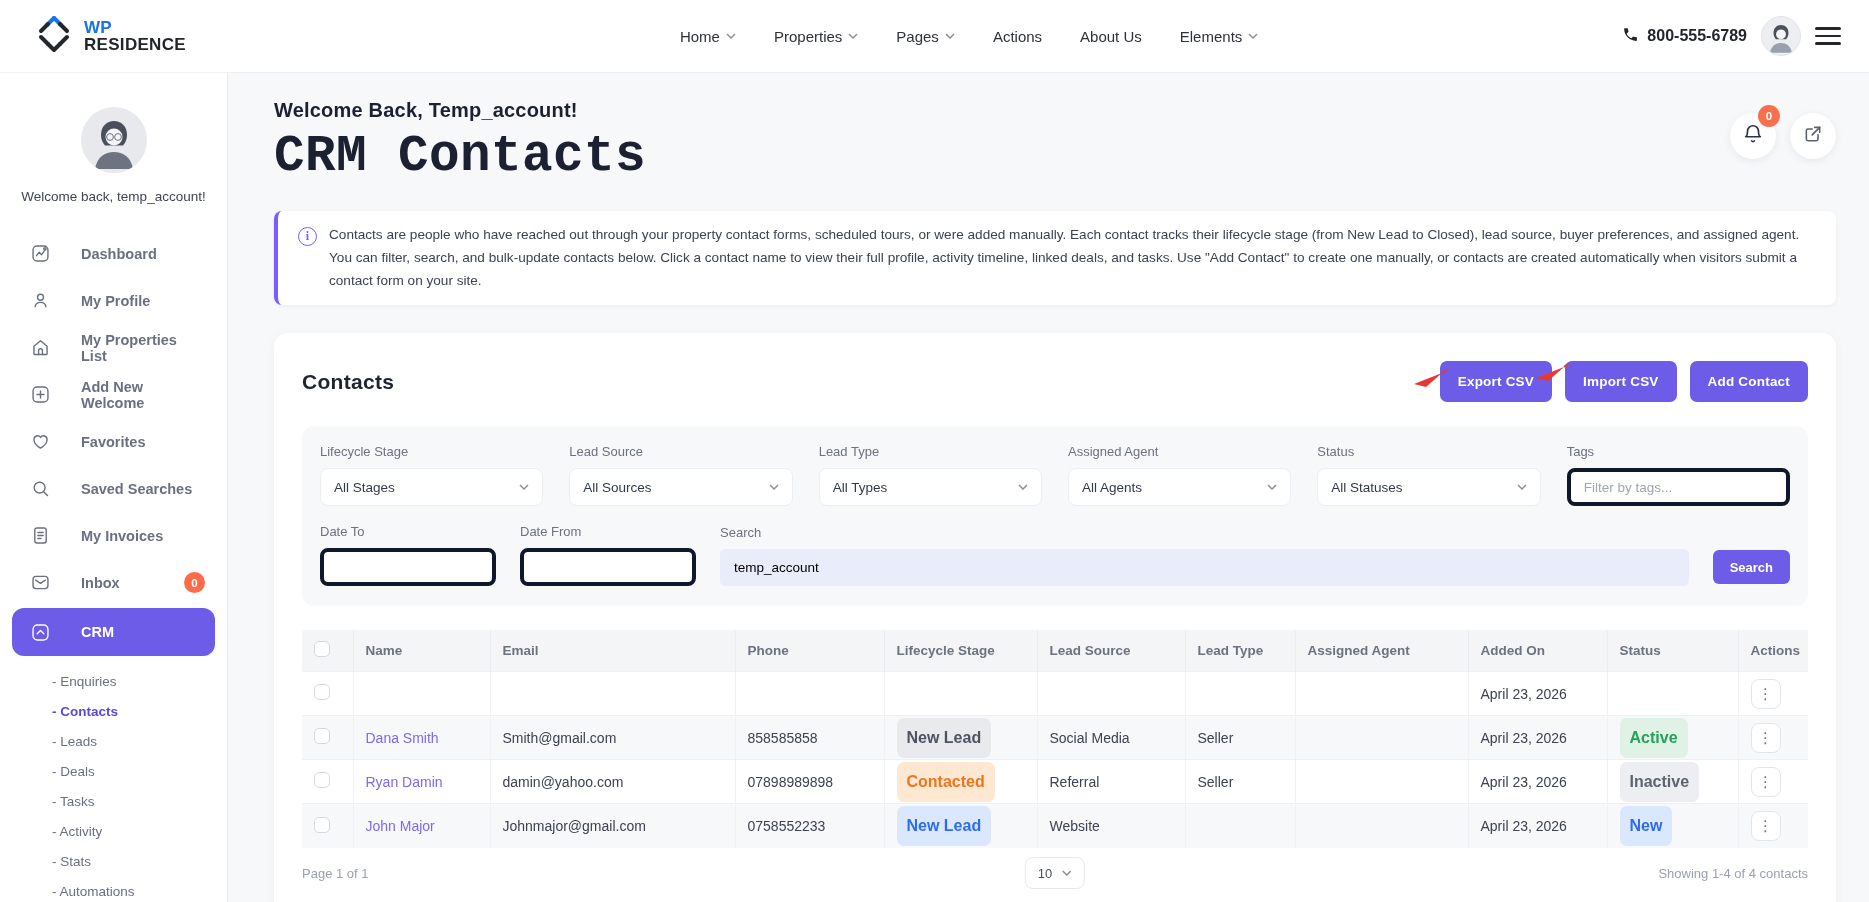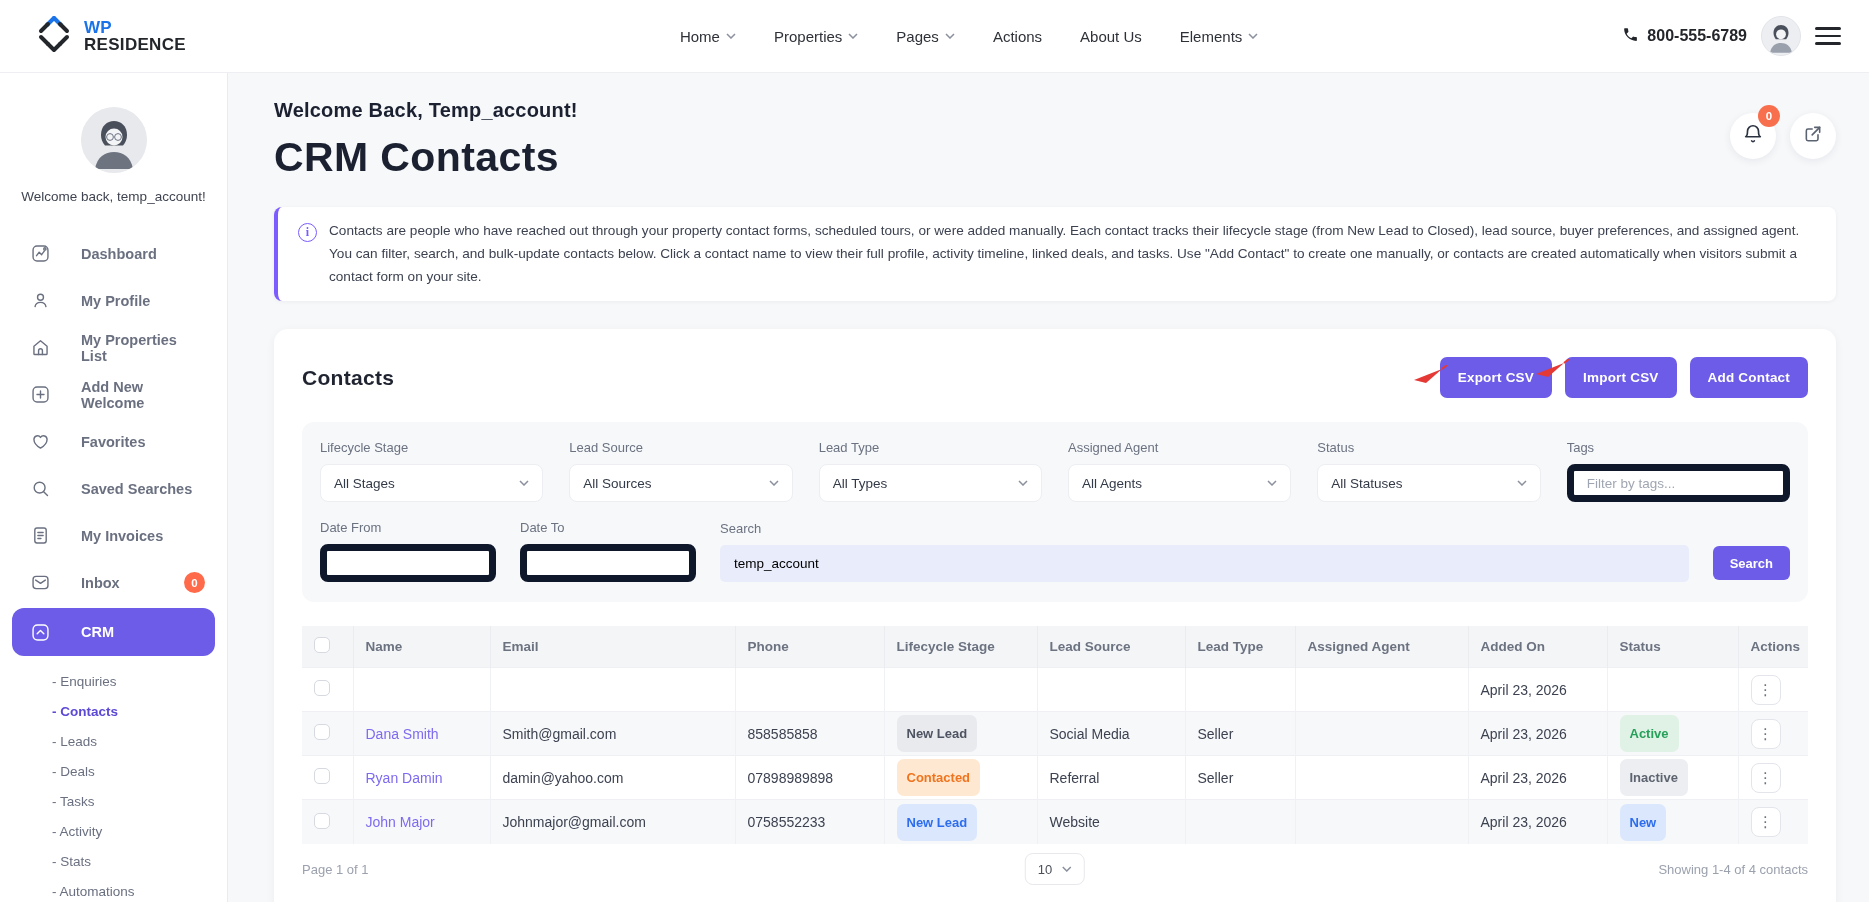--- a/index.html
+++ b/index.html
@@ -35,59 +35,59 @@
   .side-badge { background:#ff6b4a; color:#fff; font-size:11.5px; font-weight:700; min-width:21px; height:21px; border-radius:50%; display:flex; align-items:center; justify-content:center; }
   .side-item.active { background:var(--accent); color:#fff; margin:2px 12px; border-radius:12px; height:48px; padding:0 14px 0 18px; }
   .sub-menu { display:flex; flex-direction:column; padding:8px 0 4px; }
   .sub-item { font-size:13.5px; color:#6a7080; padding:7.5px 0 7.5px 52px; cursor:pointer; }
   .sub-item.active { color:#5b49d6; font-weight:600; }
 
   
   .main { flex:1; padding:26px 33px 0 46px; overflow:hidden; }
   .page-head { display:flex; align-items:flex-start; justify-content:space-between; }
   .welcome-line { font-size:20px; font-weight:700; letter-spacing:.2px; color:#1b2130; }
-  .page-title { font-size:41px; font-weight:800; letter-spacing:.4px; color:#1b2130; margin-top:12px; }
+  .page-title { font-size:51px; font-weight:800; letter-spacing:.4px; color:#1b2130; margin-top:6px;font-family:Liberation Mono, monospace; }
   .head-actions { display:flex; gap:14px; margin-top:14px; }
   .round-btn { width:46px; height:46px; border-radius:50%; background:#fff; box-shadow:0 2px 8px rgba(20,20,40,.07); display:flex; align-items:center; justify-content:center; position:relative; cursor:pointer; }
   .notif-badge { position:absolute; top:-8px; right:-4px; background:#f86f4d; color:#fff; width:22px; height:22px; border-radius:50%; font-size:11.5px; font-weight:700; display:flex; align-items:center; justify-content:center; }
 
   .info-box { margin-top:26px; background:#fff; border-left:4px solid #7c5cff; border-radius:8px; box-shadow:0 1px 4px rgba(20,20,40,.05); padding:13px 20px; display:flex; gap:12px; }
   .info-ico { width:19px; height:19px; border-radius:50%; border:1.6px solid #7c5cff; color:#7c5cff; font-size:12px; font-weight:700; display:flex; align-items:center; justify-content:center; flex:none; margin-top:3px; font-family:"Liberation Serif",serif; }
   .info-text { font-size:13.6px; line-height:1.68; color:#3c4250; }
 
   .card { margin-top:28px; background:#fff; border-radius:14px; box-shadow:0 2px 10px rgba(20,20,40,.05); padding:28px; height:600px; }
   .card-head { display:flex; align-items:center; justify-content:space-between; }
   .card-title { font-size:21px; font-weight:800; letter-spacing:.3px; color:#1f2430; }
   .head-btns { display:flex; gap:13px; }
   .btn { position:relative; background:var(--accent); color:#fff; font-size:13.5px; font-weight:700; border:none; border-radius:7px; padding:13px 18px; cursor:pointer; letter-spacing:.2px; }
   .flag { position:absolute; top:8px; left:-27px; pointer-events:none; }
 
   
   .filters { background:#f7f8fa; border-radius:12px; padding:18px 18px 20px; margin-top:24px; }
   .f-row1 { display:grid; grid-template-columns:repeat(6,1fr); gap:26px; }
   .f-label { font-size:13px; color:#6b7280; margin-bottom:9px; }
   .select { background:#fff; border:1px solid #eceef2; border-radius:8px; height:38px; display:flex; align-items:center; justify-content:space-between; padding:0 13px; font-size:13.5px; color:#333a47; cursor:pointer; }
-  .tags-input, .date-input { background:#fff; border:7px solid #0f172a; border-radius:8px; height:38px; width:100%; padding:0 13px; font-size:13.5px; color:#333a47; font-family:inherit; }
+  .tags-input, .date-input { background:#fff; border:4px solid #0f172a; border-radius:8px; height:38px; width:100%; padding:0 13px; font-size:13.5px; color:#333a47; font-family:inherit; }
   .tags-input::placeholder { color:#a0a6b1; }
   .f-row2 { display:flex; gap:24px; margin-top:18px; align-items:flex-end; }
   .f-col.dates { width:176px; flex:none; }
   .f-col.search-col { flex:1; }
   .search-input { width:100%; height:37px; background:#e9edfb; border:none; border-radius:5px; padding:0 14px; font-size:13.5px; color:#000000; font-family:inherit; }
   .search-btn { background:var(--accent); color:#fff; border:none; border-radius:6px; height:34px; padding:0 17px; font-size:13px; font-weight:700; cursor:pointer; margin-bottom:2px; }
 
   
   table { width:100%; border-collapse:collapse; margin-top:24px; table-layout:fixed; }
   thead th { background:#f4f5f7; font-size:13.5px; font-weight:600; color:#6b7280; text-align:left; padding:11px 12px; border-right:1px solid #eaecf0; }
   thead th:last-child { border-right:none; }
   tbody td { font-size:14px; color:#3c4250; padding:0 12px; height:44px; border-top:1px solid #eef0f3; border-right:1px solid #f0f1f4; }
   tbody td:last-child { border-right:none; }
   tbody tr:nth-child(even) { background:#f7f8fa; }
   .cb { width:16px; height:16px; border:1.5px solid #d6d9e0; border-radius:5px; background:#fff; display:inline-block; cursor:pointer; }
   .name-link { color:#7c6af0; cursor:pointer; text-decoration:none; }
-  .pill { display:inline-block; padding:11px 10px; border-radius:7px; font-size:13px; font-weight:600; }
+  .pill { display:inline-block; padding:11px 10px; border-radius:7px; font-size:16px; font-weight:600; }
   .pill.gray   { background:#e9eaee; color:#4d5360; }
   .pill.orange { background:#ffe8d2; color:#f0741e; }
   .pill.blue   { background:#dbe7fd; color:#2d6ded; }
   .pill.green  { background:#dff2e5; color:#27a05b; }
   .pill.muted  { background:#eceef2; color:#5d6470; }
   .action-btn { width:30px; height:30px; border:1px solid #e3e5ea; border-radius:8px; background:#fff; color:#6b7280; font-size:15px; display:flex; align-items:center; justify-content:center; cursor:pointer; letter-spacing:0; }
 
   .table-footer { display:flex; align-items:center; justify-content:space-between; margin-top:18px; position:relative; }
   .pg-info, .showing { font-size:13px; color:#9ba1ad; }
   .per-page { position:absolute; left:50%; transform:translateX(-50%); background:#fff; border:1px solid #e7e8ec; border-radius:8px; height:32px; padding:0 12px; display:flex; align-items:center; gap:10px; font-size:13px; color:#4a4f5a; cursor:pointer; }
@@ -372,25 +372,25 @@
                 </svg>
               </div>
           </div>
           <div class="f-col">
             <div class="f-label">Tags</div>
             <input class="tags-input" placeholder="Filter by tags..." style="">
           </div>
         </div>
         <div class="f-row2">
           <div class="f-col dates">
+            <div class="f-label">Date To</div>
+            <input class="date-input" style="">
+          </div>
+          <div class="f-col dates">
             <div class="f-label">Date From</div>
-            <input class="date-input" style="">
-          </div>
-          <div class="f-col dates">
-            <div class="f-label">Date To</div>
             <input class="date-input" style="">
           </div>
           <div class="f-col search-col">
             <div class="f-label">Search</div>
             <input class="search-input" value="temp_account" style="">
           </div>
           <button class="search-btn">Search</button>
         </div>
       </div>
 

